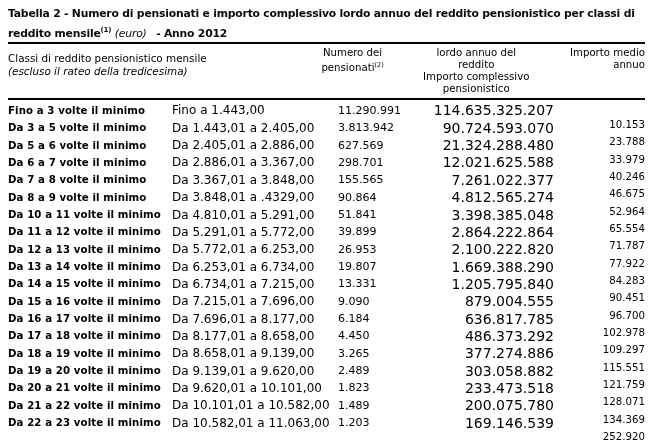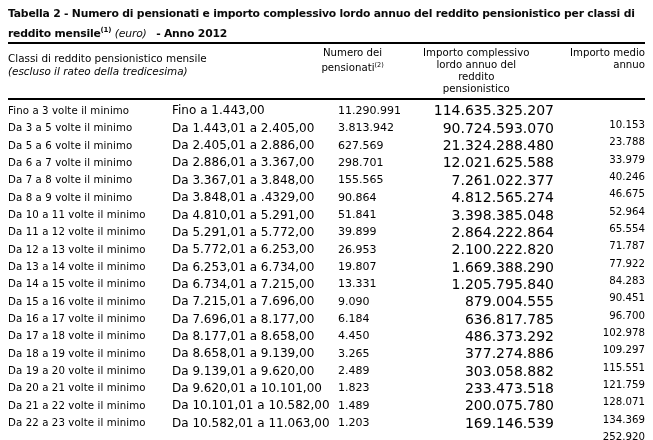--- a/index.html
+++ b/index.html
@@ -40,21 +40,21 @@
   .h-classi { width: 330px; padding-top: 5px; line-height: 13.5px; font-size: 10.4px; }
   .h-classi .line2 { font-style: italic; }
   .h-num   { width: 76px;  text-align: center; }
   .h-num .sup { font-size: 6.5px; vertical-align: super; }
   .h-imp   { width: 140px; text-align: center; }
   .h-med   { width: 91px;  text-align: right; }
 
   
   .rows { padding-top: 2px; }
   .row { display: flex; height: 17.35px; align-items: center; }
-  .c1 { width: 164px; font-size: 10.2px; letter-spacing: 0.1px; white-space: nowrap; }
+  .c1 { width: 164px; font-size: 10.2px; letter-spacing: 0.1px; white-space: nowrap; font-weight: bold; }
   .c2 { width: 166px; font-size: 12px;  white-space: nowrap; }
   .c3 { width: 76px;  font-size: 11px; text-align: left; white-space: nowrap; }
   .c4 { width: 140px; font-size: 14px; text-align: right; white-space: nowrap; }
   .c5 { width: 91px;  font-size: 10.2px; text-align: right; white-space: nowrap; margin-top: 28px; }
 </style>
 </head>
 <body>
 
 <div class="page">
 
@@ -68,22 +68,22 @@
   <div class="thead">
     <div class="h-classi">
       <div>Classi di reddito pensionistico mensile</div>
       <div class="line2">(escluso il rateo della tredicesima)</div>
     </div>
     <div class="h-num">
       <div>Numero dei</div>
       <div><span>pensionati</span><span class="sup">(2)</span></div>
     </div>
     <div class="h-imp">
+      <div>lordo annuo del reddito</div>
       <div>Importo complessivo</div>
-      <div>lordo annuo del reddito</div>
       <div>pensionistico</div>
     </div>
     <div class="h-med">
       <div>Importo medio</div>
       <div>annuo</div>
     </div>
   </div>
 
   <div class="rows">
       <div class="row">

